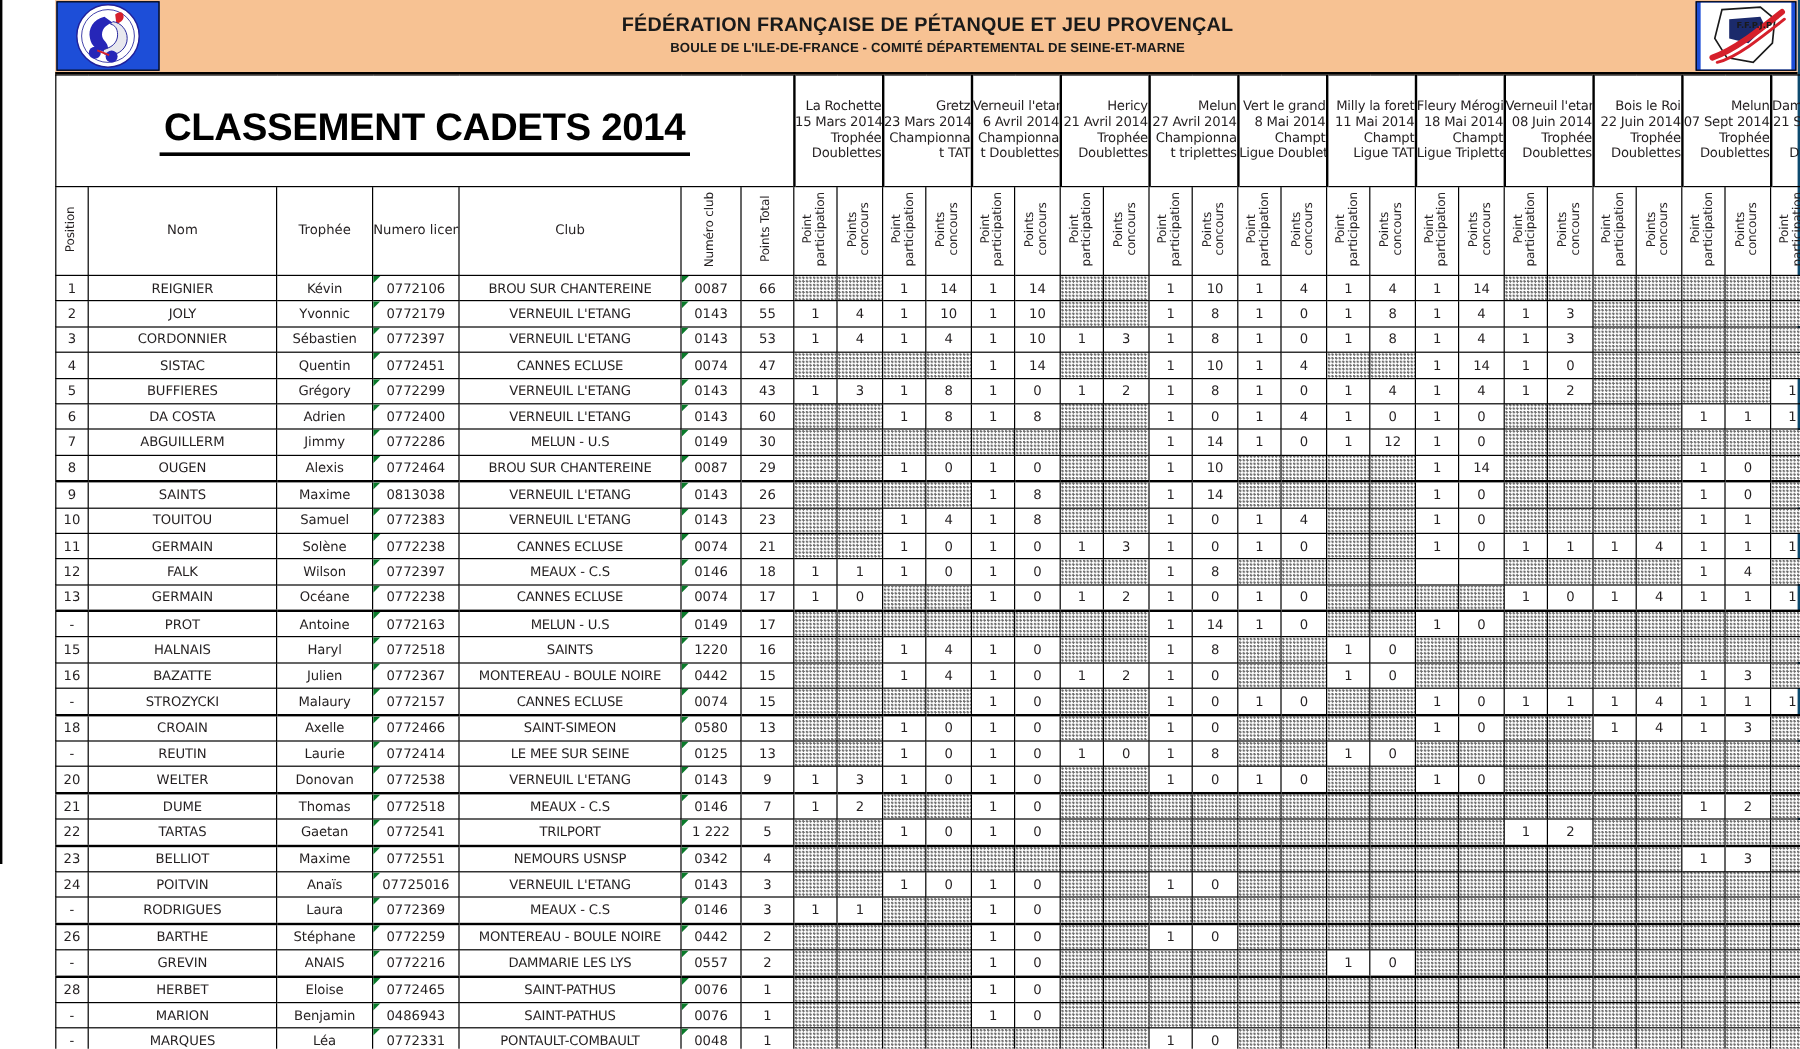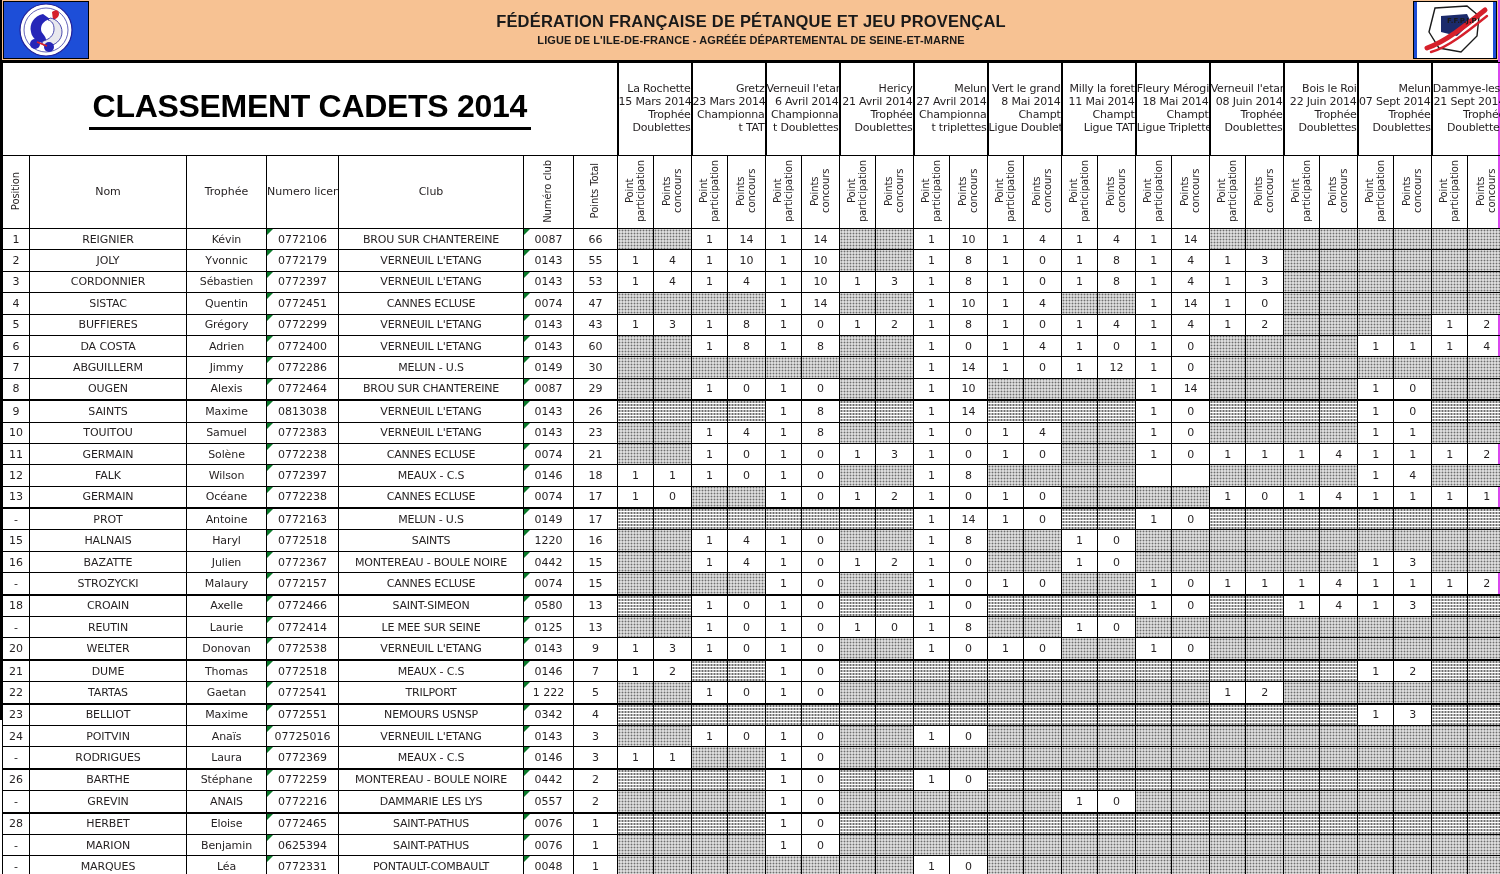--- a/index.html
+++ b/index.html
@@ -2,21 +2,21 @@
 <html><head>
 <meta charset="utf-8">
 <style>
   html,body{margin:0;padding:0;}
   body{
     width:1500px;height:874px;overflow:hidden;
     font-family:"Liberation Sans", sans-serif;
     background:#ffffff;
     -webkit-font-smoothing:none;
   }
-  #root{width:1500px;height:720px;position:relative;box-sizing:border-box;border-left:2px solid #000;border-right:2px solid #d946ef;}
+  #root{width:1500px;height:720px;position:relative;box-sizing:border-box;border-left:2px solid #000;border-right:2px solid #0c4a6e;padding-left:44px;}
 
   
   .banner{height:62px;background:#f7c293;display:flex;align-items:stretch;border-bottom:2px solid #000;box-sizing:border-box;}
   .logo-box{width:86px;background:#1d4ed8;border:1px solid #000;box-sizing:border-box;display:flex;align-items:center;justify-content:center;margin:1px;}
   .logo-box.right{width:84px;}
   .banner-mid{flex:1;display:flex;flex-direction:column;align-items:center;justify-content:center;text-align:center;}
   .fed-line1{font-size:16.5px;font-weight:bold;letter-spacing:.2px;color:#1a1a1a;line-height:1.25;}
   .fed-line2{font-size:11.5px;font-weight:bold;color:#1a1a1a;line-height:1.5;letter-spacing:.1px;}
   .fed-line3{font-size:11px;font-weight:bold;color:#1a1a1a;line-height:1.5;letter-spacing:.1px;}
 
@@ -79,21 +79,21 @@
         <path d="M34 12 c-9 2 -14 10 -12 18 c1 6 6 10 12 11 c2 0 3 -1 3 -3 c0 -5 -5 -6 -5 -11 c0 -6 5 -9 9 -10 z" fill="#2626b8"></path>
         <path d="M43 10 c4 -3 7 -2 7 2 c0 3 -3 5 -6 6 z" fill="#d6202b"></path>
         <path d="M41 16 c7 1 12 7 12 14 c0 8 -7 14 -15 14 c-3 0 -5 -1 -5 -3 c0 -2 2 -2 4 -3 c5 -2 8 -6 8 -11 c0 -5 -2 -8 -6 -9 z" fill="#e8e8ee" stroke="#20209a" stroke-width="0.8"></path>
         <circle cx="26" cy="42" r="5" fill="#2626b8"></circle>
         <circle cx="40" cy="45" r="5" fill="#2626b8"></circle>
         <path d="M28 40 l10 4" stroke="#d6202b" stroke-width="1.6" fill="none"></path>
       </svg>
     </div>
     <div class="banner-mid">
       <div class="fed-line1">FÉDÉRATION FRANÇAISE DE PÉTANQUE ET JEU PROVENÇAL</div>
-      <div class="fed-line3">LIGUE DE L'ILE-DE-FRANCE - AGRÉÉE DÉPARTEMENTAL DE SEINE-ET-MARNE</div>
+      <div class="fed-line3">BOULE DE L'ILE-DE-FRANCE - COMITÉ DÉPARTEMENTAL DE SEINE-ET-MARNE</div>
     </div>
     <div class="logo-box right">
       <svg width="76" height="56" viewBox="0 0 76 56" aria-hidden="true">
         <rect x="0" y="0" width="76" height="56" fill="#ffffff"></rect>
         <path d="M18 6 L50 4 L62 14 L60 34 L44 50 L22 46 L12 30 Z" fill="none" stroke="#1a1a1a" stroke-width="1.4"></path>
         <path d="M24 14 L50 12 L54 20 L40 34 L24 30 Z" fill="#1b2a6b"></path>
         <path d="M10 46 C28 40 48 24 68 8" stroke="#d6202b" stroke-width="5" fill="none" stroke-linecap="round"></path>
         <path d="M14 50 C30 46 50 30 70 14" stroke="#d6202b" stroke-width="2.4" fill="none" stroke-linecap="round"></path>
         <text x="30" y="21" font-family="DejaVu Sans, sans-serif" font-size="7" font-weight="bold" fill="#1a1a1a">F.F.P.J.P</text>
       </svg>
@@ -1171,21 +1171,21 @@
           <td class="hatch"></td>
           <td class="hatch thickl"></td>
           <td class="hatch"></td>
           <td class="hatch thickl"></td>
           <td class="hatch"></td>
         </tr>
         <tr class="drow">
           <td class="pos">-</td>
           <td class="nom">MARION</td>
           <td class="prenom">Benjamin</td>
-          <td class="lic tri">0625394</td>
+          <td class="lic tri">0486943</td>
           <td class="club">SAINT-PATHUS</td>
           <td class="numclub tri">0076</td>
           <td class="tot">1</td>
           <td class="hatch thickl"></td>
           <td class="hatch"></td>
           <td class="hatch thickl"></td>
           <td class="hatch"></td>
           <td class="num thickl">1</td>
           <td class="num">0</td>
           <td class="hatch thickl"></td>

